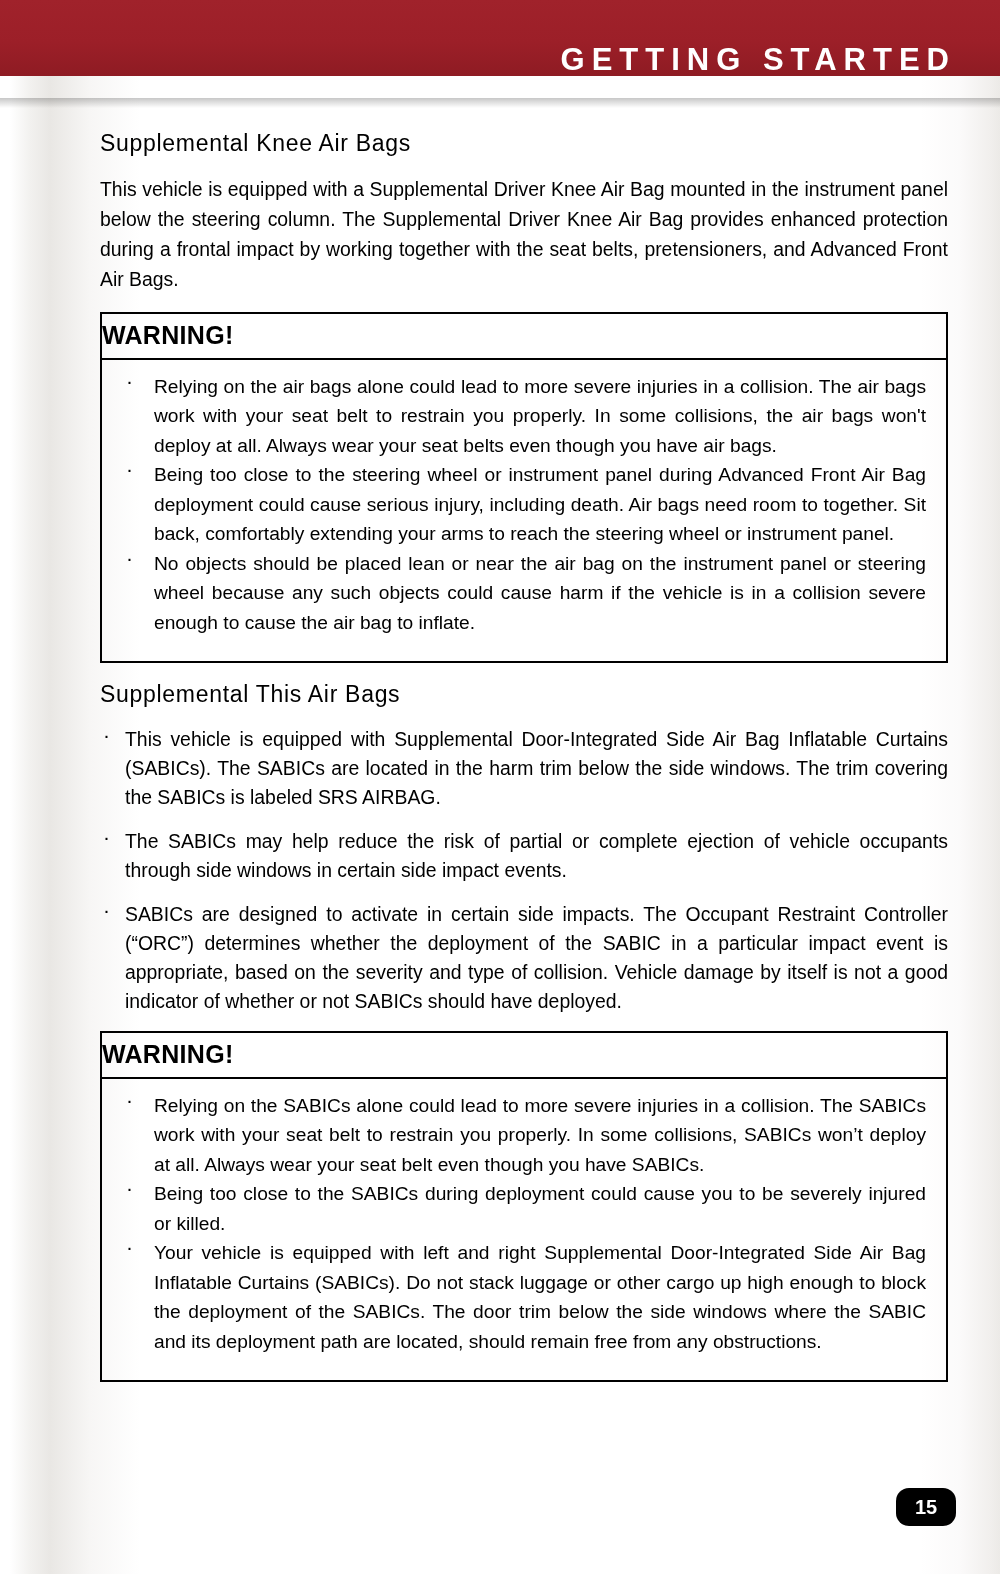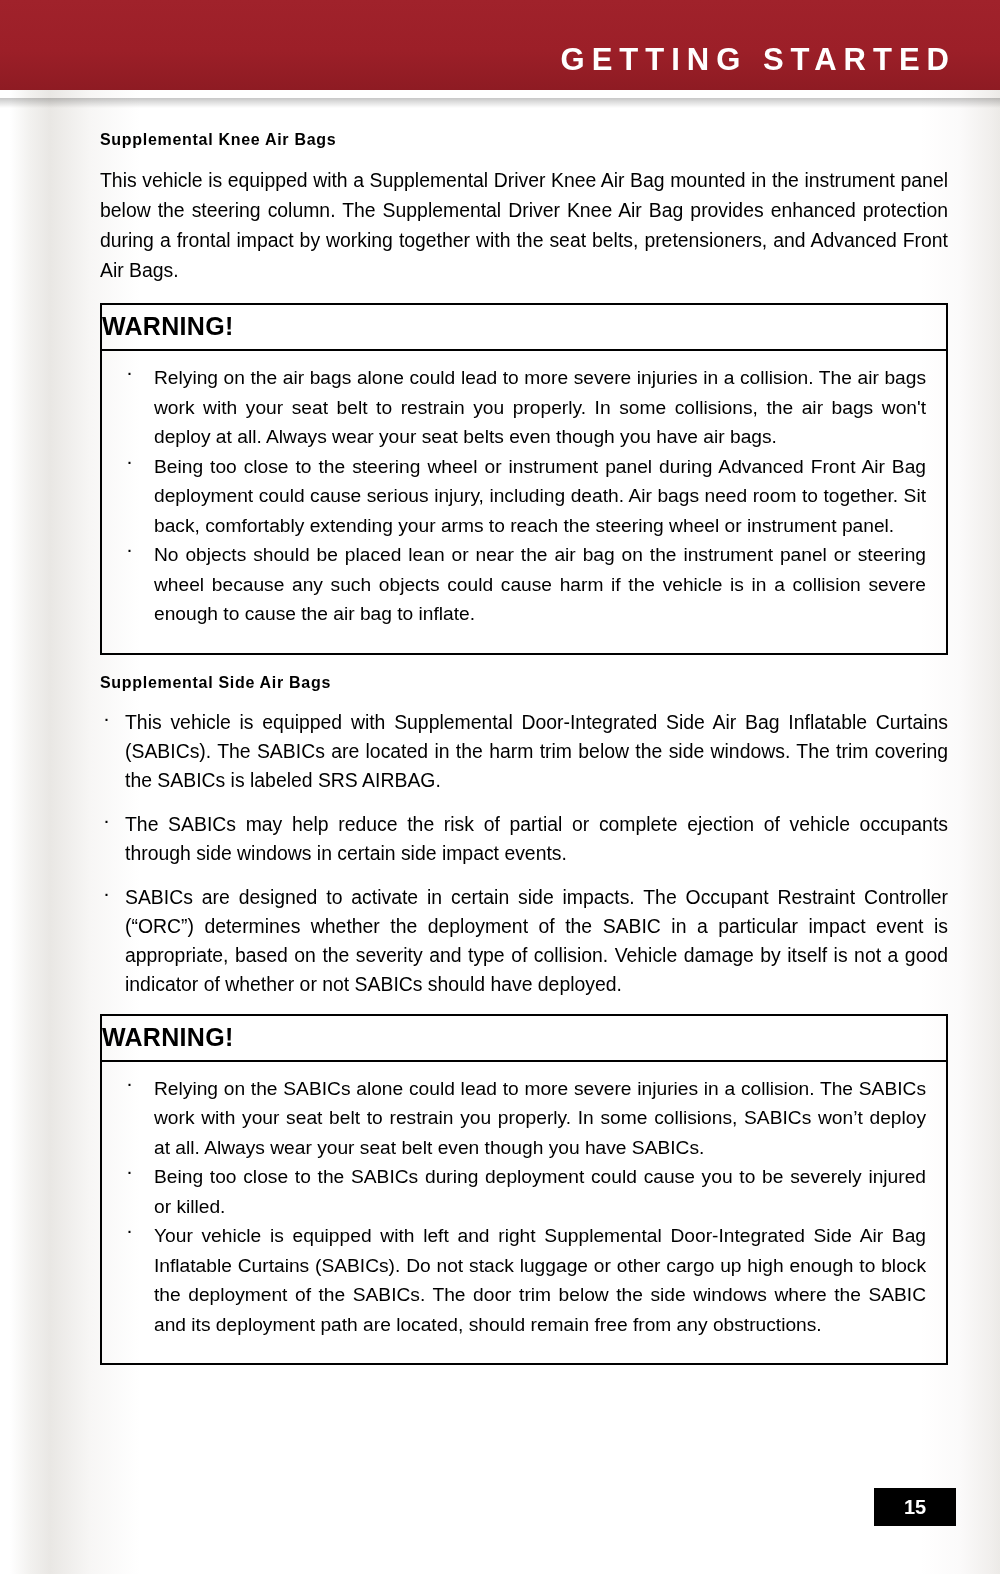--- a/index.html
+++ b/index.html
@@ -20,21 +20,21 @@
     width: 1000px;
     height: 1574px;
     background: linear-gradient(to right, #ffffff 0%, #ffffff 1%, #f2f1ef 3%, #e9e7e4 5%, #f7f6f5 9%, #ffffff 14%, #ffffff 92%, #fbfafa 96%, #f1efed 99%, #eceae7 100%);
   }
   
   .header-bar {
     position: absolute;
     top: 0;
     left: 0;
     width: 1000px;
-    height: 90px;
+    height: 76px;
     background: #9c1f28;
     background: linear-gradient(to bottom, #a0222b 0%, #9c1f28 55%, #8e1b23 100%);
     text-decoration: underline;
   }
   .header-title {
     position: absolute;
     right: 44px;
     top: 44px;
     color: #ffffff;
     font-size: 31px;
@@ -52,22 +52,22 @@
     background: linear-gradient(to bottom, rgba(0,0,0,0.22), rgba(0,0,0,0));
   }
   
   .content {
     position: absolute;
     left: 100px;
     top: 130px;
     width: 848px;
   }
   h2.section-heading {
-    font-size: 16px;
-    font-weight: bold;
+    font-size: 23px;
+    font-weight: normal;
     letter-spacing: 0.7px;
     margin: 0 0 16px 0;
     line-height: 1.2;
   }
   p.body-text {
     font-size: 19.4px;
     line-height: 30px;
     margin: 0 0 18px 0;
     text-align: justify;
     text-justify: inter-word;
@@ -134,29 +134,30 @@
     left: 12px;
     top: -6px;
     font-size: 21px;
     line-height: 29.5px;
   }
   
   .page-number-box {
     position: absolute;
     right: 44px;
     bottom: 48px;
-    width: 82px;
+    width: 60px;
     height: 38px;
     background: #000000;
     color: #ffffff;
     display: flex;
     align-items: center;
     justify-content: center;
     font-size: 20px;
     font-weight: bold;
+    border-radius: 13px;
   }
 </style>
 </head>
 <body>
 
 <div class="page">
 
   <div class="header-bar">
     <div class="header-title">GETTING STARTED</div>
   </div>
@@ -172,21 +173,21 @@
       <div class="warning-title">WARNING!</div>
       <div class="warning-body">
         <ul class="warn-list">
           <li>Relying on the air bags alone could lead to more severe injuries in a collision. The air bags work with your seat belt to restrain you properly. In some collisions, the air bags won't deploy at all. Always wear your seat belts even though you have air bags.</li>
           <li>Being too close to the steering wheel or instrument panel during Advanced Front Air Bag deployment could cause serious injury, including death. Air bags need room to together. Sit back, comfortably extending your arms to reach the steering wheel or instrument panel.</li>
           <li>No objects should be placed lean or near the air bag on the instrument panel or steering wheel because any such objects could cause harm if the vehicle is in a collision severe enough to cause the air bag to inflate.</li>
         </ul>
       </div>
     </div>
 
-    <h2 class="section-heading">Supplemental Side Air Bags</h2>
+    <h2 class="section-heading">Supplemental This Air Bags</h2>
 
     <ul class="bullets">
       <li>This vehicle is equipped with Supplemental Door-Integrated Side Air Bag Inflatable Curtains (SABICs). The SABICs are located in the harm trim below the side windows. The trim covering the SABICs is labeled SRS AIRBAG.</li>
       <li>The SABICs may help reduce the risk of partial or complete ejection of vehicle occupants through side windows in certain side impact events.</li>
       <li>SABICs are designed to activate in certain side impacts. The Occupant Restraint Controller (“ORC”) determines whether the deployment of the SABIC in a particular impact event is appropriate, based on the severity and type of collision. Vehicle damage by itself is not a good indicator of whether or not SABICs should have deployed.</li>
     </ul>
 
     <div class="warning-box">
       <div class="warning-title">WARNING!</div>
       <div class="warning-body">

